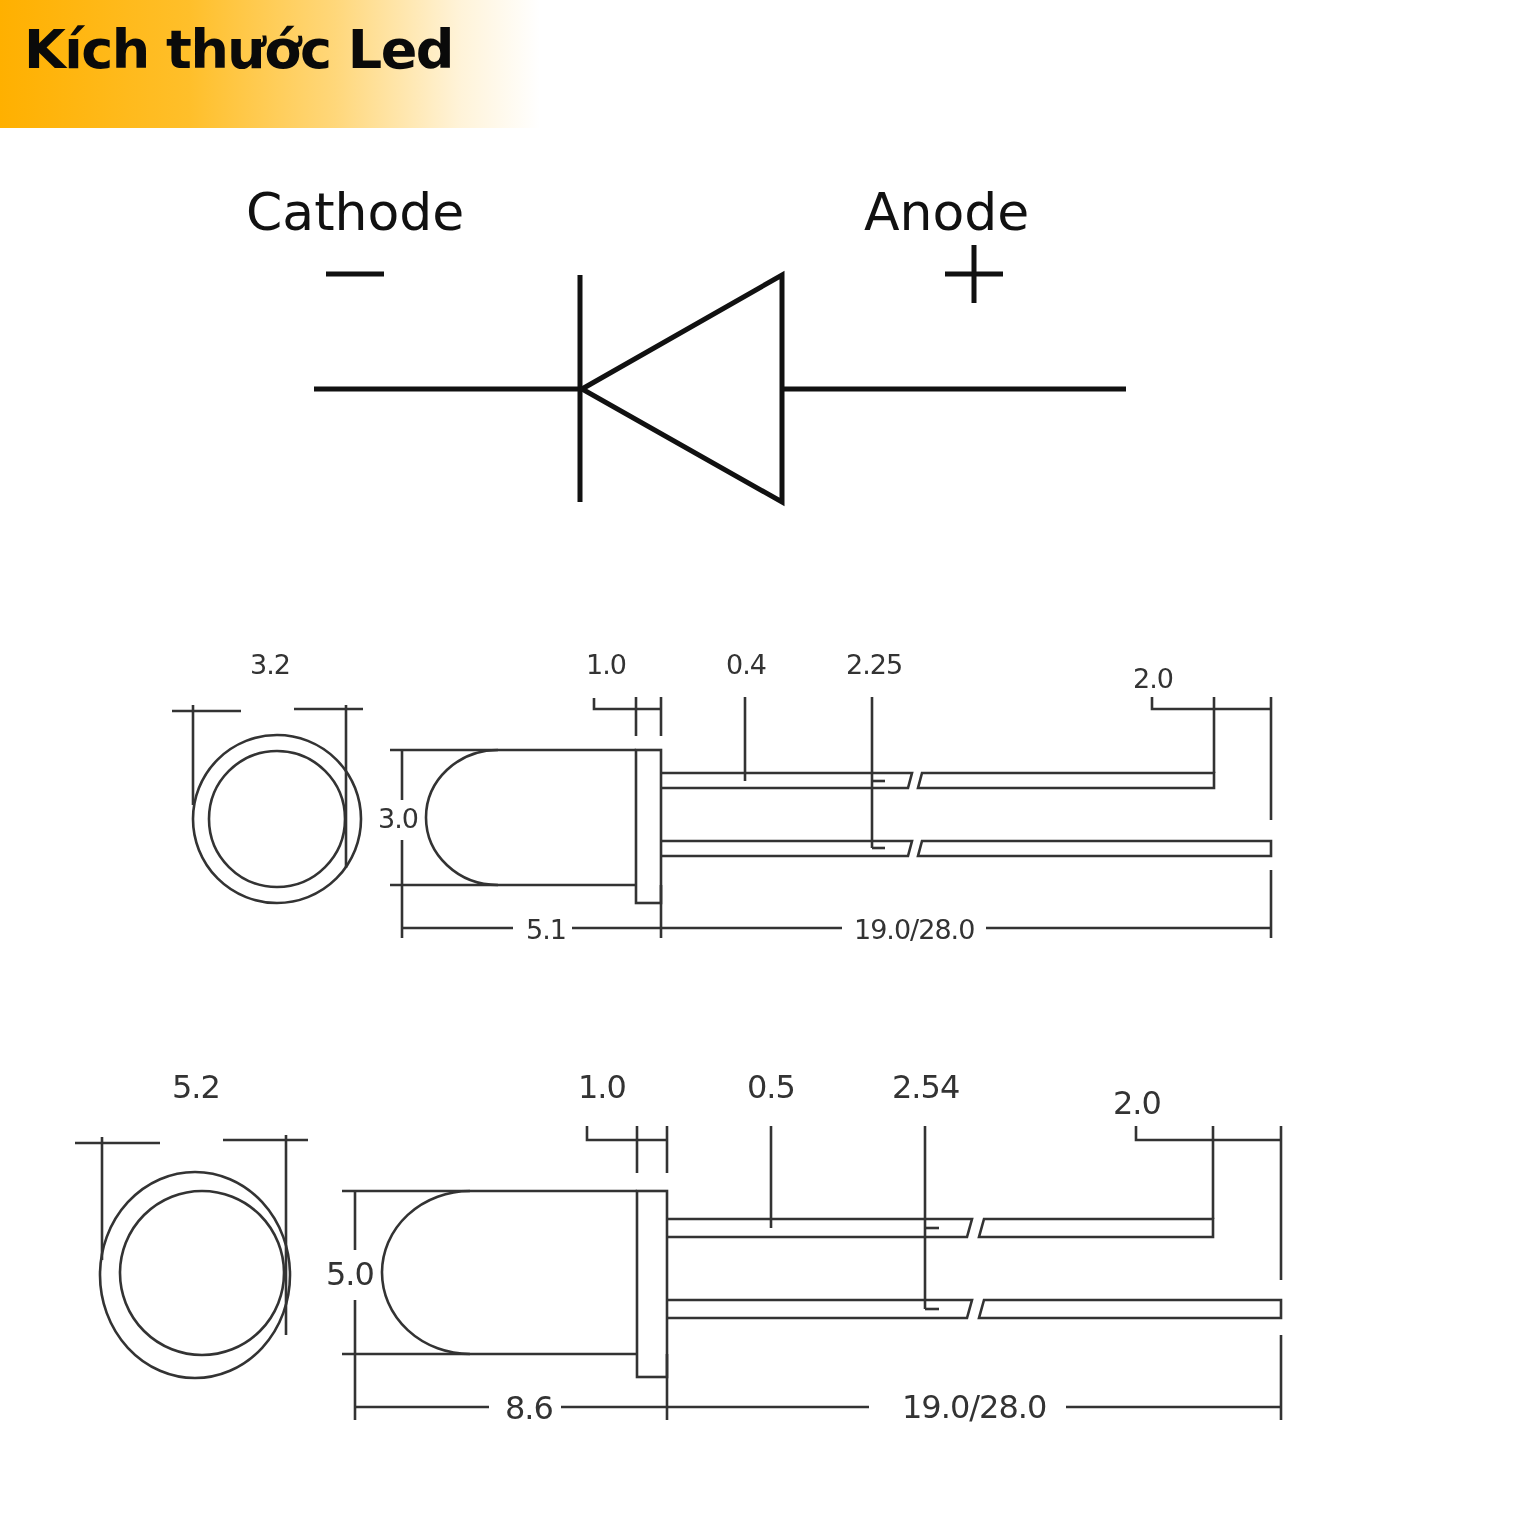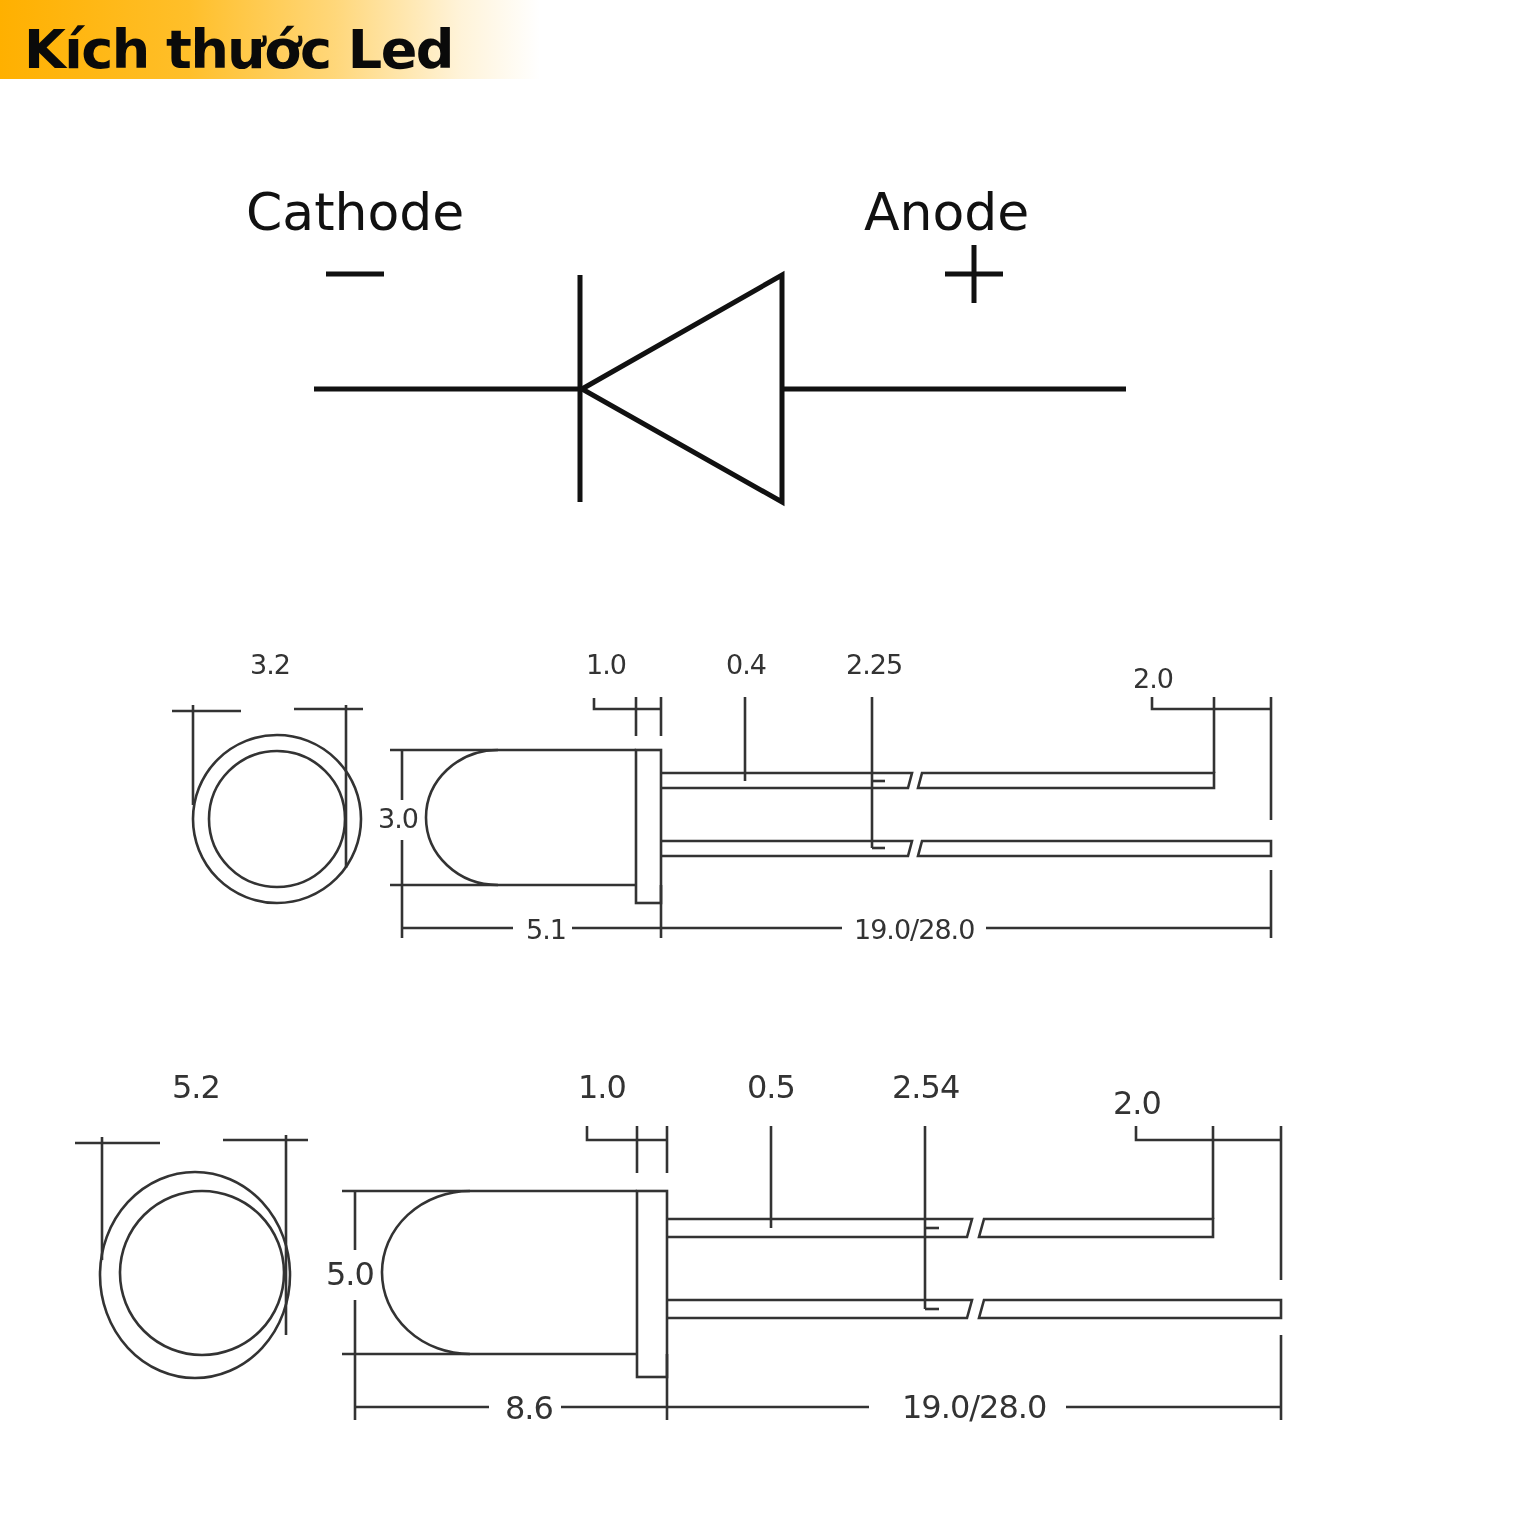--- a/index.html
+++ b/index.html
@@ -1,18 +1,18 @@
 <!DOCTYPE html>
 <html><head>
 <meta charset="utf-8">
 <style>
   html, body { margin: 0; padding: 0; background: #ffffff; }
   body { width: 1536px; height: 1536px; position: relative; overflow: hidden; font-family: "DejaVu Sans", sans-serif; }
   .banner {
-    position: absolute; left: 0; top: 0; width: 540px; height: 79px;
+    position: absolute; left: 0; top: 0; width: 540px; height: 128px;
     background: linear-gradient(90deg, #ffb000 0%, #ffbf2a 35%, #ffd77a 62%, #fff3d8 85%, #ffffff 100%);
   }
   .banner-title {
     position: absolute; left: 24px; top: 18px; font-family: "DejaVu Sans", sans-serif;
     font-weight: bold; font-size: 54px; color: #0a0a0a; letter-spacing: -1.5px; line-height: 64px;
     white-space: nowrap;
   }
   svg.drawing { position: absolute; left: 0; top: 0; }
   .lbl-big { font-family: "DejaVu Sans", sans-serif; font-size: 52px; fill: #111; }
   .dim { font-family: "DejaVu Sans", sans-serif; font-size: 27px; fill: #333; letter-spacing: -1px; }

